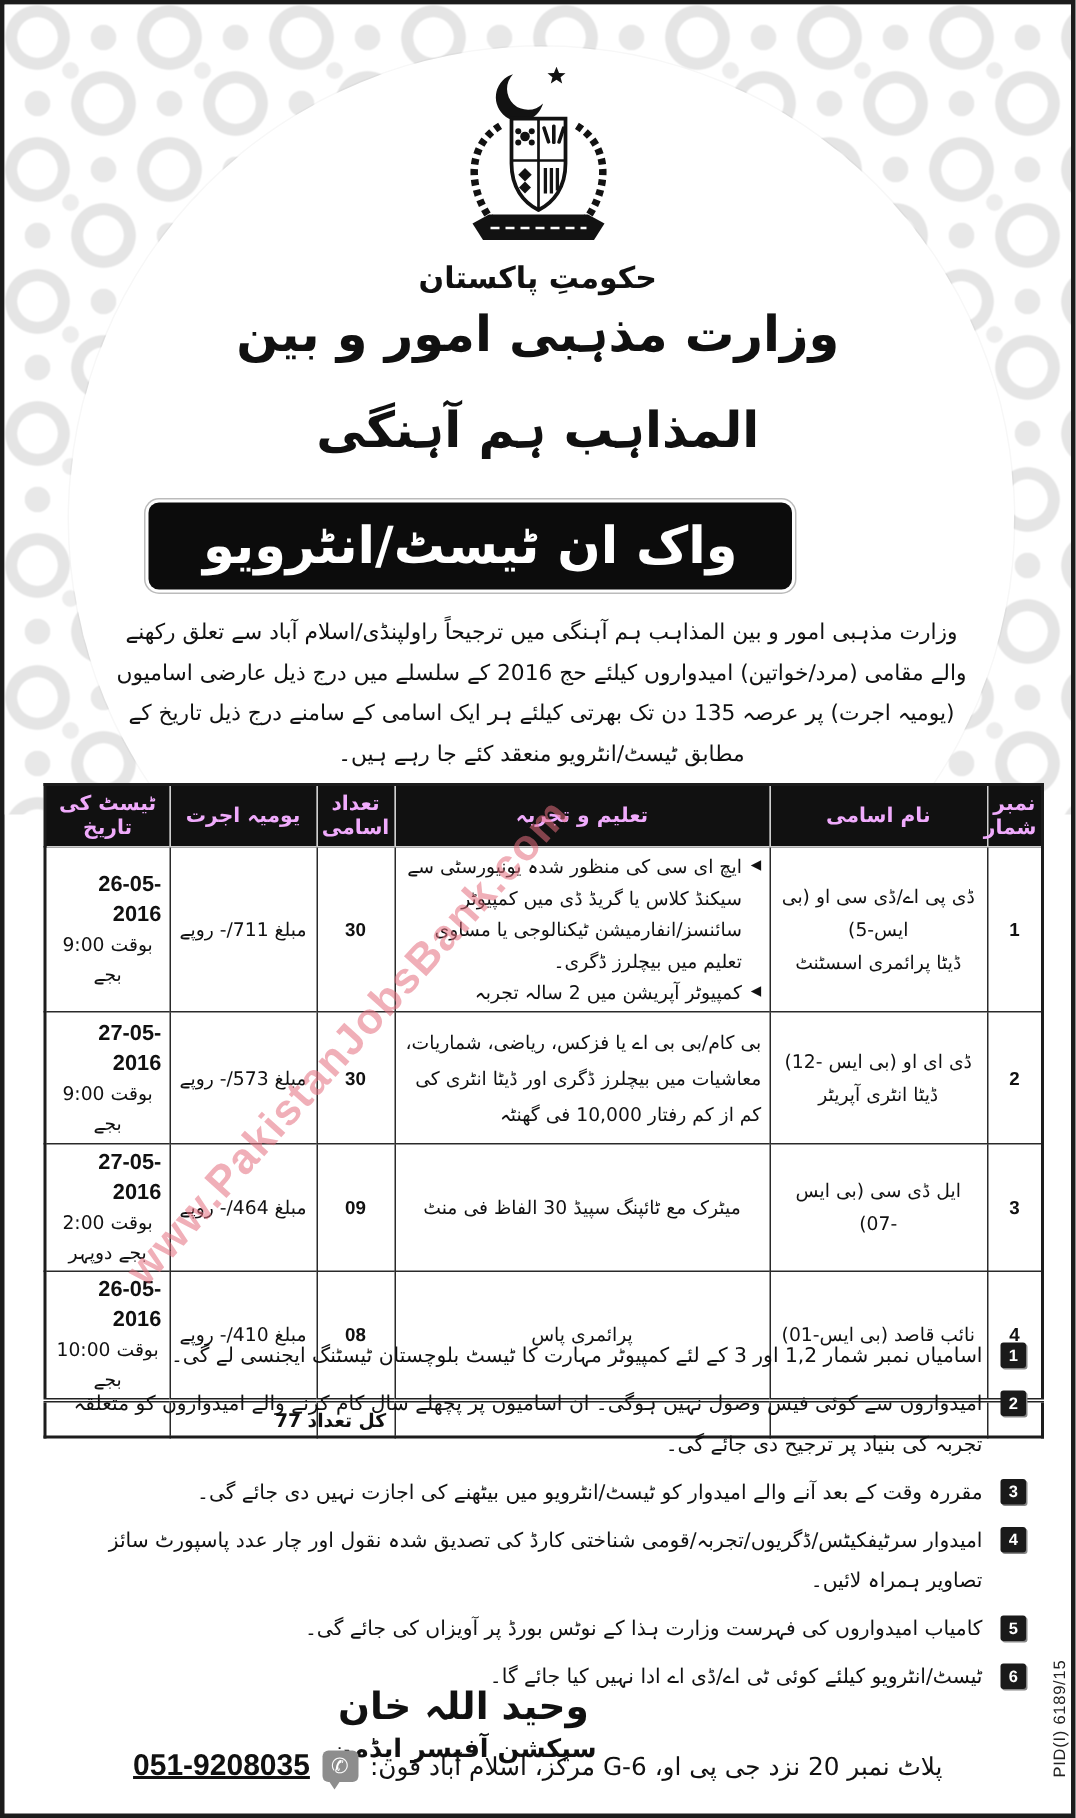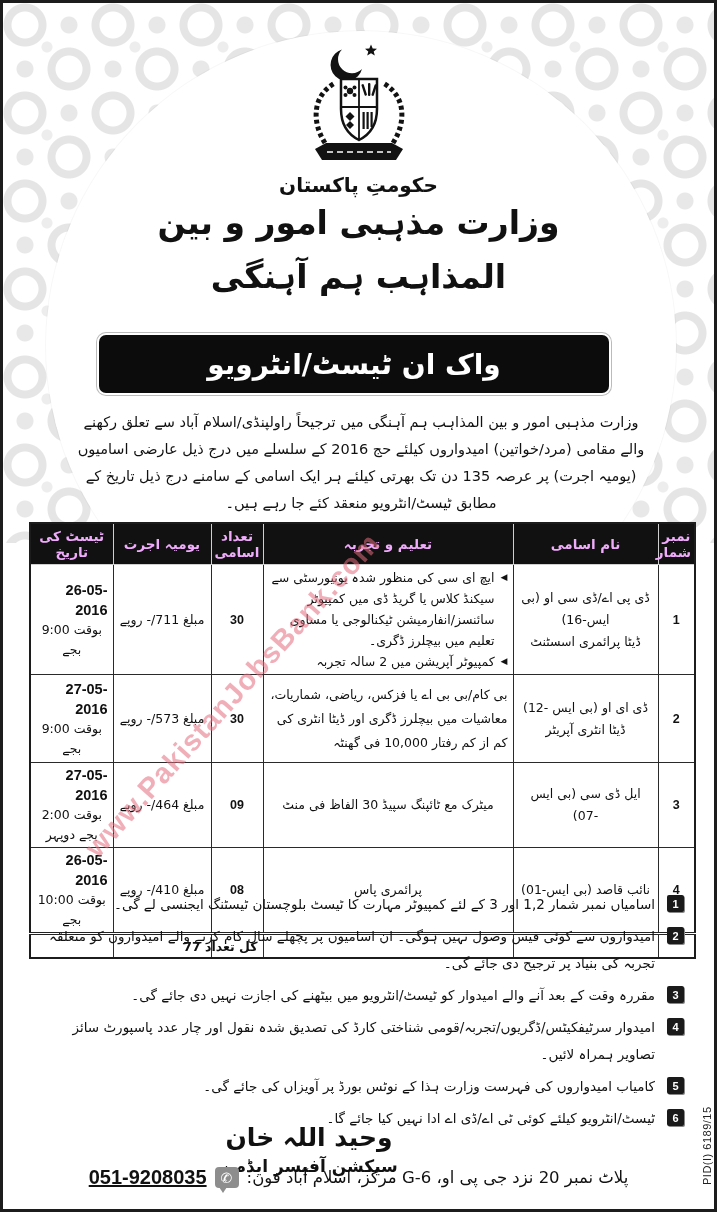--- a/index.html
+++ b/index.html
@@ -21,25 +21,25 @@
     background-size:88px 88px;
   }
   .arch{
     position:absolute;left:43px;top:28px;width:630px;height:630px;border-radius:50%;
     background:#fff;box-shadow:0 0 0 1px rgba(0,0,0,0.03);
   }
   .content{position:absolute;inset:0;direction:rtl;}
   .emblem{position:absolute;top:40px;left:50%;transform:translateX(-50%);}
   .govt-line{position:absolute;top:170px;width:100%;text-align:center;font-size:20px;font-weight:bold;}
   .ministry1{position:absolute;top:200px;width:100%;text-align:center;font-size:33px;font-weight:bold;letter-spacing:1px;}
-  .ministry2{position:absolute;top:254px;width:100%;text-align:center;font-size:33px;font-weight:bold;letter-spacing:1px;}
+  .ministry2{position:absolute;top:264px;width:100%;text-align:center;font-size:33px;font-weight:bold;letter-spacing:1px;}
   .banner{
-    position:absolute;top:332px;left:96px;width:510px;height:58px;background:#0c0c0c;color:#fff;
+    position:absolute;top:332px;left:96px;width:429px;height:58px;background:#0c0c0c;color:#fff;
     border-radius:7px;display:flex;align-items:center;justify-content:center;
-    font-size:28px;font-weight:bold;box-shadow:0 0 0 2px #fff,0 0 0 3px #bbb;
+    font-size:34px;font-weight:bold;box-shadow:0 0 0 2px #fff,0 0 0 3px #bbb;
   }
   .intro{
     position:absolute;top:406px;left:72px;width:572px;text-align:center;
     font-size:14.5px;line-height:27px;font-weight:500;
   }
   table.jobs{
     position:absolute;top:519px;left:26px;width:665px;border-collapse:collapse;direction:rtl;
     border:2px solid #1c1c1c;table-layout:fixed;background:#fff;
   }
   table.jobs th{
@@ -162,21 +162,21 @@
           <th>تعلیم و تجربہ</th>
           <th>تعداد اسامی</th>
           <th>یومیہ اجرت</th>
           <th>ٹیسٹ کی تاریخ</th>
         </tr>
       </thead>
       <tbody>
         <tr style="height:106px;">
           <td class="c-serial">1</td>
           <td class="c-post">
-            <div>ڈی پی اے/ڈی سی او (بی ایس-16)</div>
+            <div>ڈی پی اے/ڈی سی او (بی ایس-5)</div>
             <div>ڈیٹا پرائمری اسسٹنٹ</div>
           </td>
           <td class="c-edu">
             <div class="edu-line">
               <span class="marker">◀</span>
               <span>ایچ ای سی کی منظور شدہ یونیورسٹی سے سیکنڈ کلاس یا گریڈ ڈی میں کمپیوٹر سائنسز/انفارمیشن ٹیکنالوجی یا مساوی تعلیم میں بیچلرز ڈگری۔</span>
             </div>
             <div class="edu-line">
               <span class="marker">◀</span>
               <span>کمپیوٹر آپریشن میں 2 سالہ تجربہ</span>

